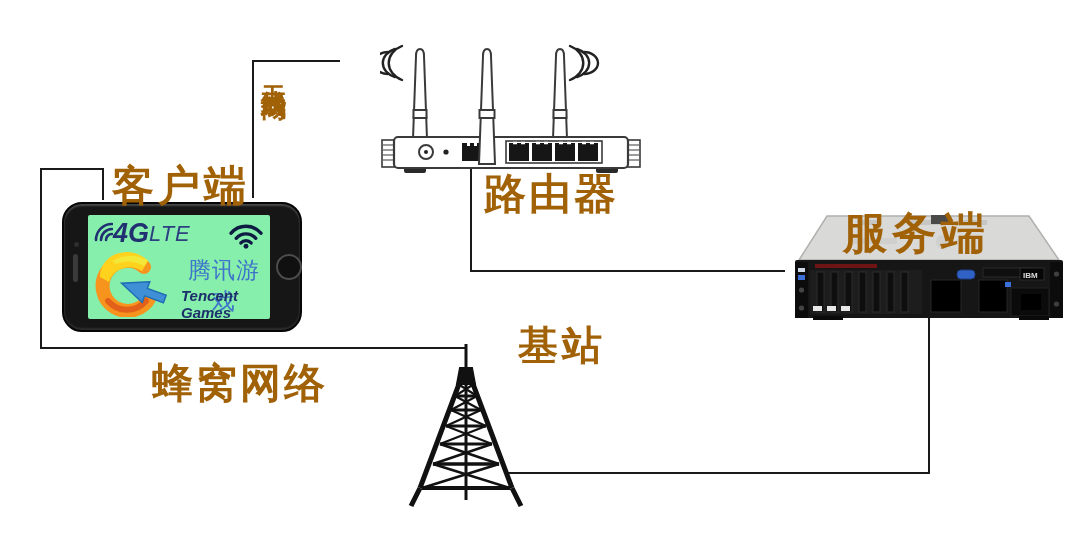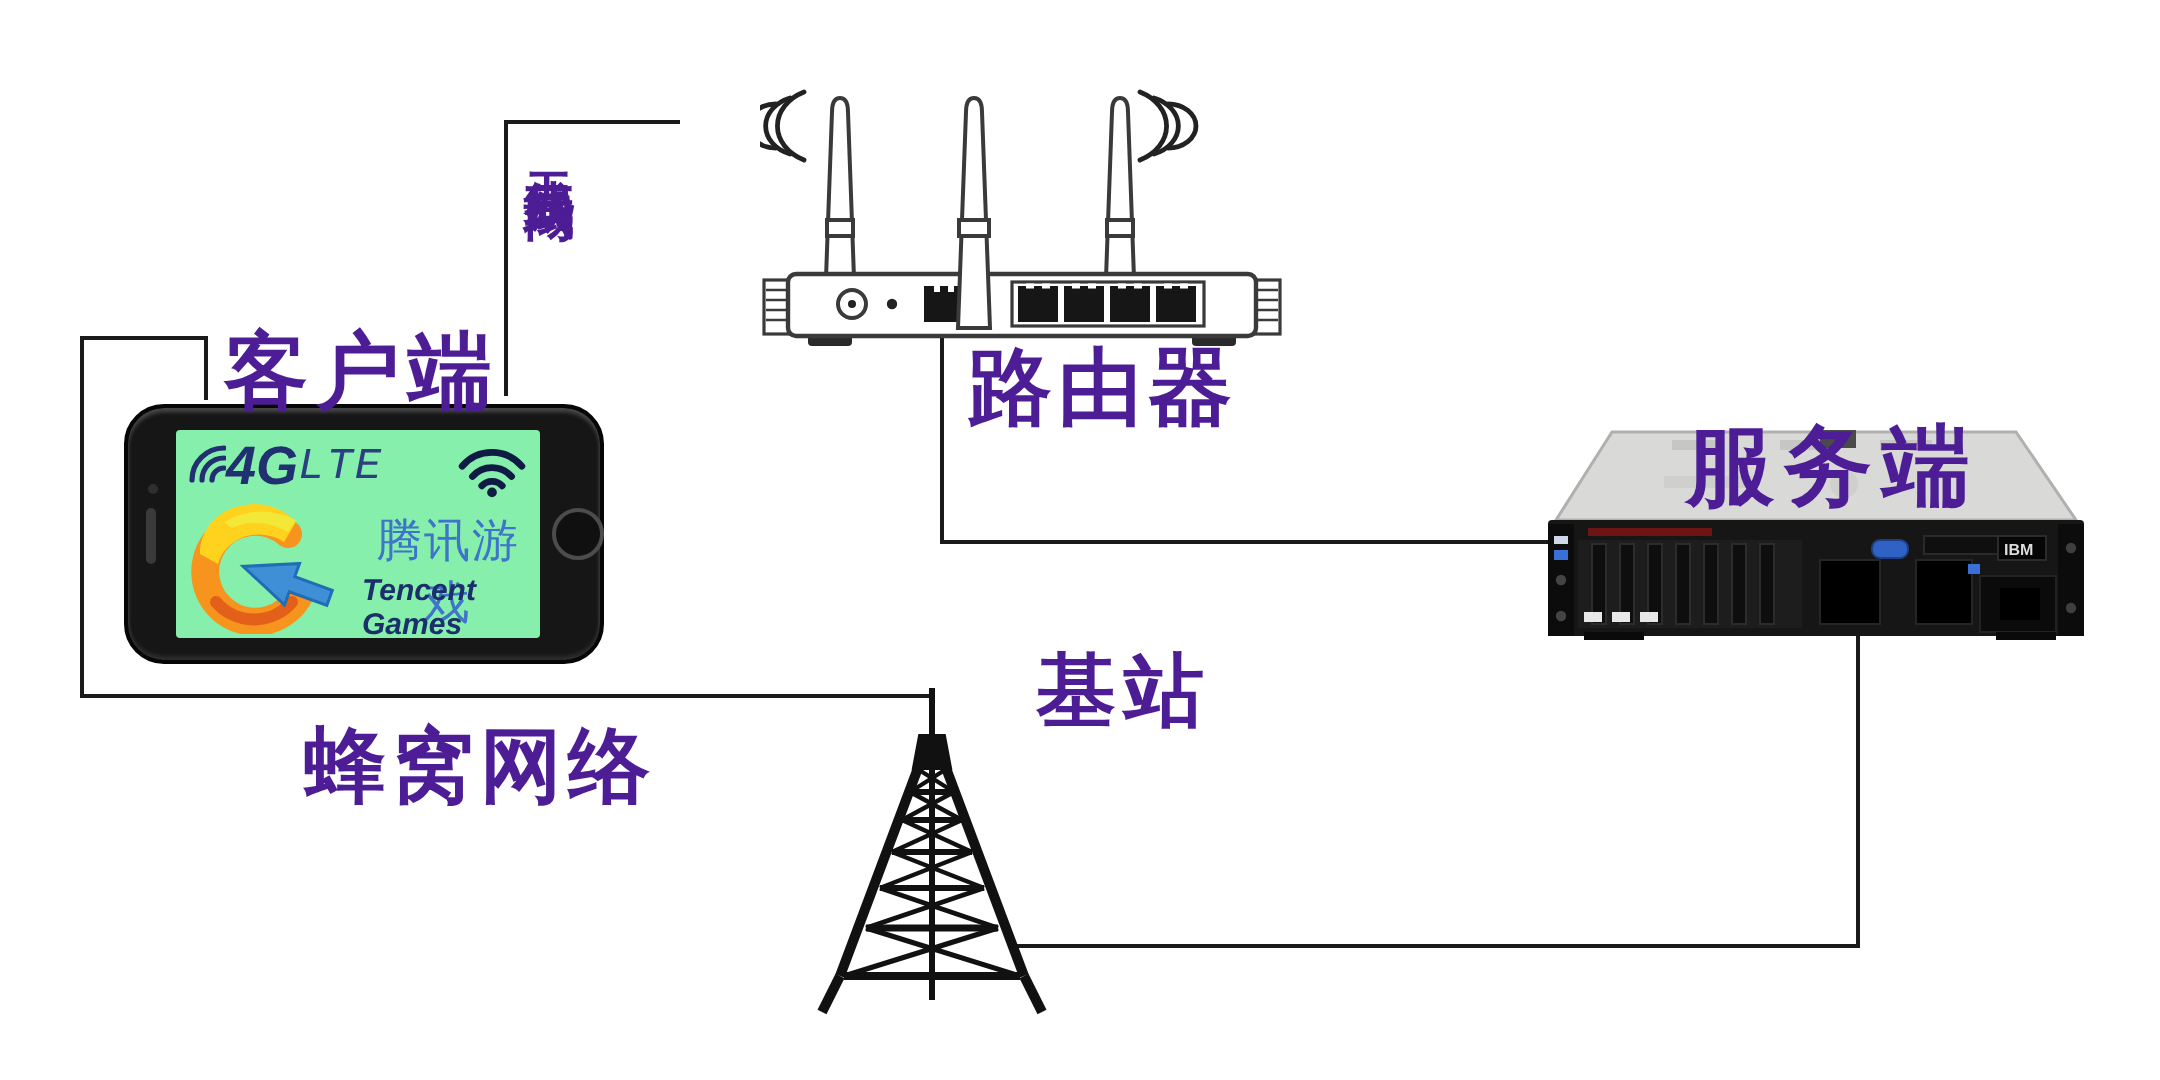--- a/index.html
+++ b/index.html
@@ -1,19 +1,19 @@
 <!DOCTYPE html>
 <html><head>
 <meta charset="utf-8">
 <style>
   html,body{margin:0;padding:0;background:#ffffff;}
   .stage{position:relative;width:1080px;height:540px;background:#ffffff;overflow:hidden;
          font-family:"Liberation Serif","DejaVu Serif",serif;}
   .wire{position:absolute;background:#1a1a1a;z-index:1;}
-  .lbl{position:absolute;color:#4c1d95;font-weight:700;z-index:6;white-space:nowrap;
+  .lbl{position:absolute;color:#a16207;font-weight:700;z-index:6;white-space:nowrap;
        font-family:"Liberation Serif","DejaVu Serif",serif;}
   .lbl-client{left:112px;top:158px;font-size:42px;letter-spacing:4px;}
   .lbl-router{left:484px;top:166px;font-size:42px;letter-spacing:3px;}
   .lbl-server{left:843px;top:204px;font-size:44px;letter-spacing:5px;}
   .lbl-base{left:482px;top:318px;font-size:40px;letter-spacing:4px;margin-left:36px;}
   .lbl-cell{left:152px;top:356px;font-size:41px;letter-spacing:3px;}
   .lbl-wan{left:618px;top:352px;font-size:42px;letter-spacing:3px;}
   .lbl-wlan{left:257px;top:66px;font-size:25px;writing-mode:vertical-rl;text-orientation:upright;
             letter-spacing:3px;}
   
@@ -23,31 +23,31 @@
   .phone-screen{position:absolute;left:26px;top:13px;width:182px;height:104px;background:#86efac;
                 border-radius:2px;overflow:hidden;}
   .phone-slit{position:absolute;left:11px;top:52px;width:5px;height:28px;border-radius:3px;background:#3a3a3a;}
   .phone-cam{position:absolute;left:12px;top:40px;width:5px;height:5px;border-radius:50%;background:#2e2e2e;}
   .phone-home{position:absolute;left:214px;top:52px;width:26px;height:26px;border-radius:50%;
               border:2px solid #4c4c4c;background:#101010;box-sizing:border-box;}
   .sig-row{position:absolute;left:5px;top:5px;display:flex;align-items:flex-start;}
   .txt-4g{font-size:27px;font-weight:700;font-style:italic;color:#203070;line-height:1;
           font-family:"Liberation Sans","DejaVu Sans",sans-serif;}
   .txt-lte{font-size:22px;font-weight:400;font-style:italic;color:#2c3f80;line-height:1;margin-top:3px;
-          font-family:Liberation Mono, monospace;letter-spacing:1px;}
+          font-family:Liberation Sans, sans-serif;letter-spacing:1px;}
   .wifi-wrap{position:absolute;left:139px;top:6px;}
   .glogo{position:absolute;left:4px;top:36px;}
   .txt-cn{position:absolute;left:90px;top:40px;font-size:23px;font-weight:400;color:#3e74c9;
           letter-spacing:1px;text-align:center;}
   .txt-en{position:absolute;left:93px;top:72px;font-size:15px;font-weight:700;font-style:italic;
           color:#1c2f6a;font-family:"Liberation Sans","DejaVu Sans",sans-serif;}
   
   .router{position:absolute;left:380px;top:36px;width:262px;height:142px;z-index:2;}
   .tower{position:absolute;left:408px;top:342px;width:116px;height:172px;z-index:2;}
-  .server{position:absolute;left:772px;top:212px;width:272px;height:110px;z-index:2;}
+  .server{position:absolute;left:793px;top:212px;width:272px;height:110px;z-index:2;}
 </style>
 </head>
 <body>
 
 <div class="stage">
 
   <div class="wire" style="left:40px;top:168px;width:64px;height:2px;"></div>
   <div class="wire" style="left:102px;top:168px;width:2px;height:32px;"></div>
   <div class="wire" style="left:40px;top:168px;width:2px;height:181px;"></div>
   <div class="wire" style="left:40px;top:347px;width:427px;height:2px;"></div>

